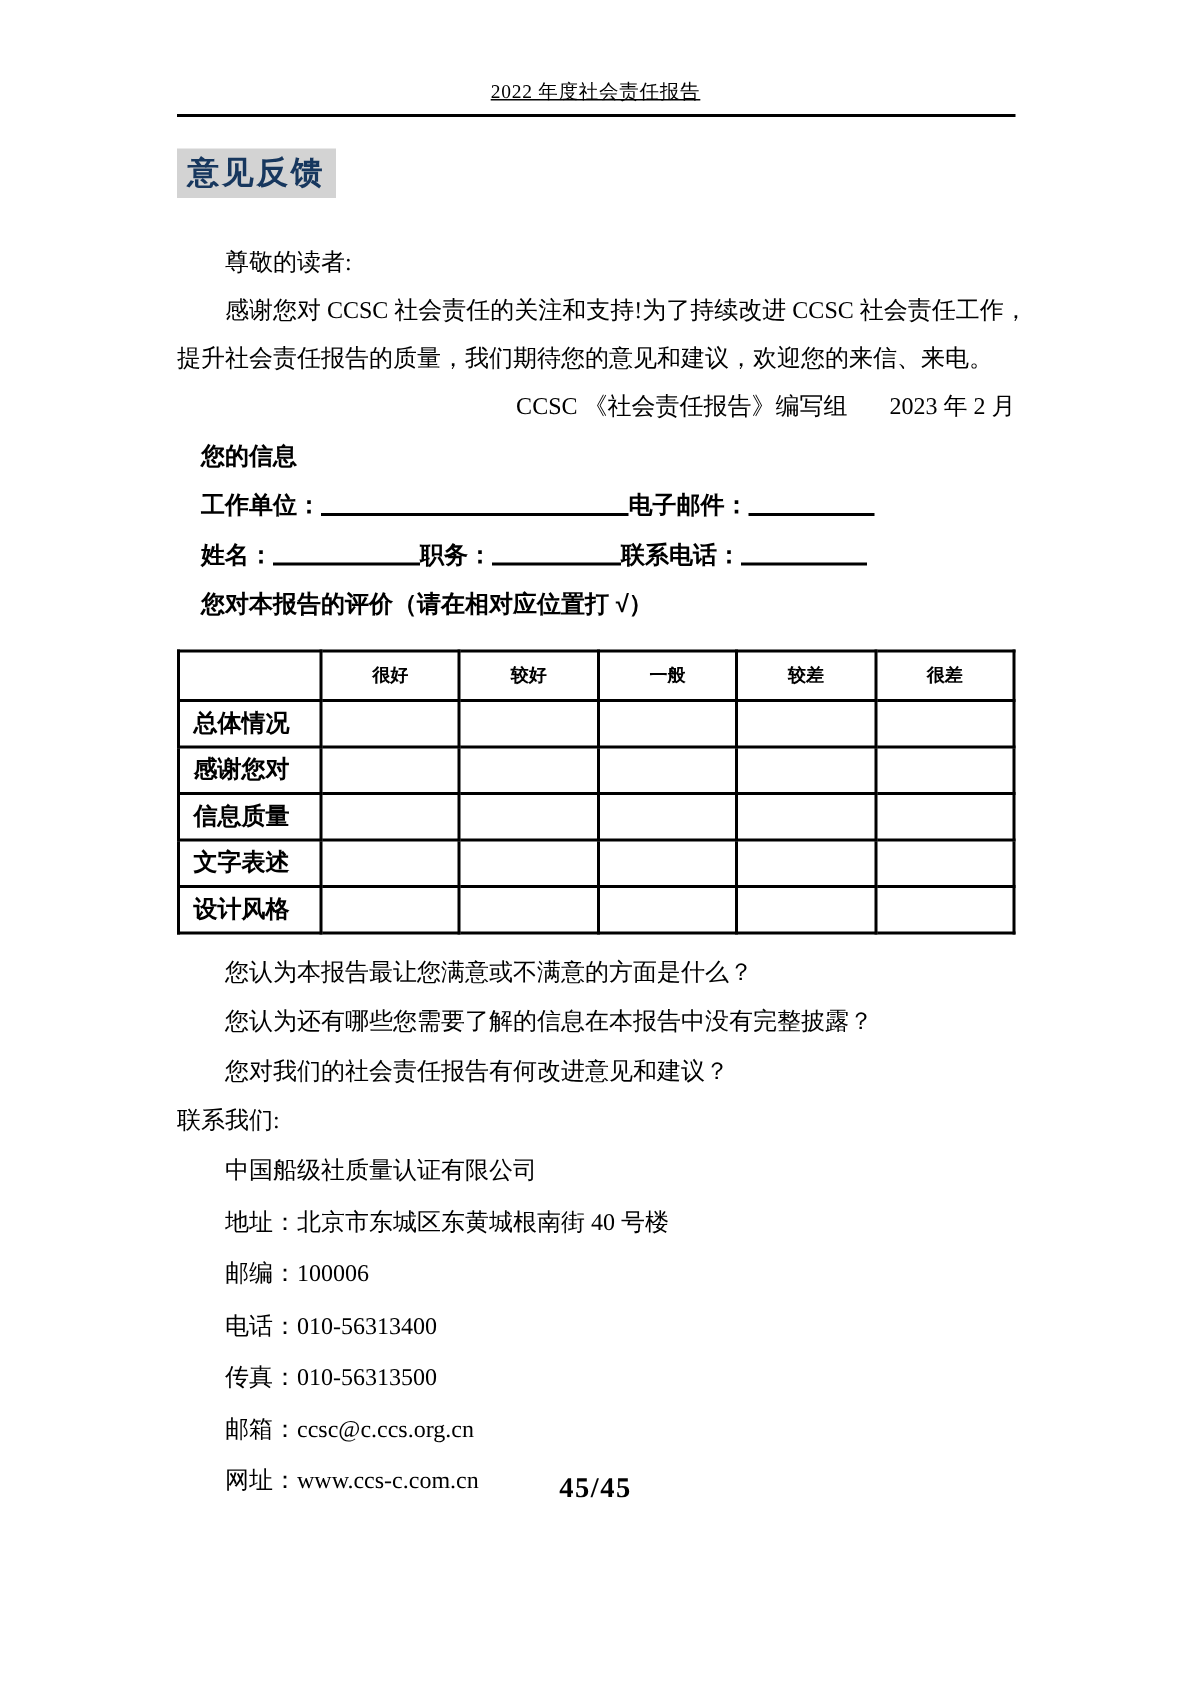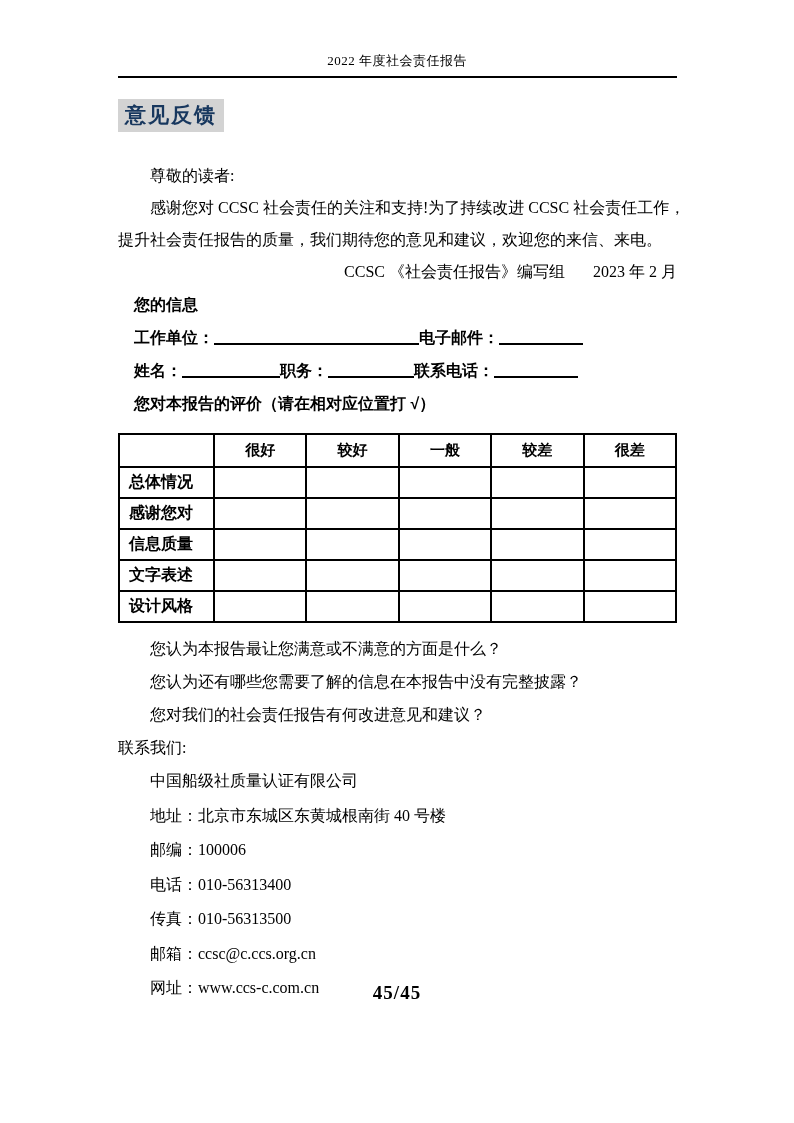--- a/index.html
+++ b/index.html
@@ -12,31 +12,32 @@
     font-size: 16px;
     overflow: hidden;
   }
   :root { --accent: #17375E; --highlight: #D3D3D3; }
 
   .running-header {
     margin-top: 52px;
     text-align: center;
     font-size: 13px;
     letter-spacing: 0.5px;
+    text-decoration: underline;
   }
   .header-rule {
     margin: 6px 117px 0 118px;
     border-top: 2.5px solid #000;
   }
   .section-title {
     display: inline-block;
     margin: 21px 0 0 118px;
     background: var(--highlight);
     color: var(--accent);
-    font-family: Liberation Serif, serif;
+    font-family: Liberation Sans, sans-serif;
     font-weight: bold;
     font-size: 21px;
     line-height: 25px;
     letter-spacing: 2px;
     padding: 4px 7px;
   }
   .content {
     margin: 0 117px 0 118px; 
     width: 559px;
   }
@@ -70,21 +71,21 @@
     border-collapse: collapse;
     table-layout: fixed;
     width: 559px;
     margin-top: 13px;
     font-family: "Liberation Sans", "DejaVu Sans", sans-serif;
   }
   table.eval th, table.eval td { border: 2px solid #000; }
   table.eval col.label-col { width: 95px; }
   table.eval thead tr { height: 33px; }
   table.eval tbody tr { height: 31px; }
-  table.eval thead th { font-size: 15px; font-weight: bold; text-align: center; }
+  table.eval thead th { font-size: 12px; font-weight: bold; text-align: center; }
   table.eval tbody th { font-size: 16px; font-weight: bold; text-align: left; padding-left: 9px; border-radius: 14px; }
 
   .question { margin-left: 32px; line-height: 33px; }
   .question.first { margin-top: 9px; }
   .contact-heading { line-height: 33px; }
   .company, .contact-line { margin-left: 32px; line-height: 34.5px; }
 
   .page-number {
     position: absolute;
     top: 982px;

